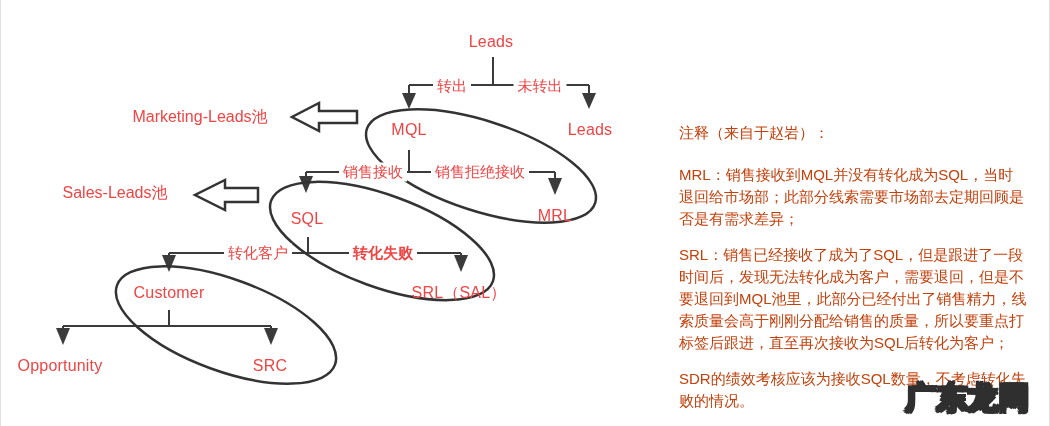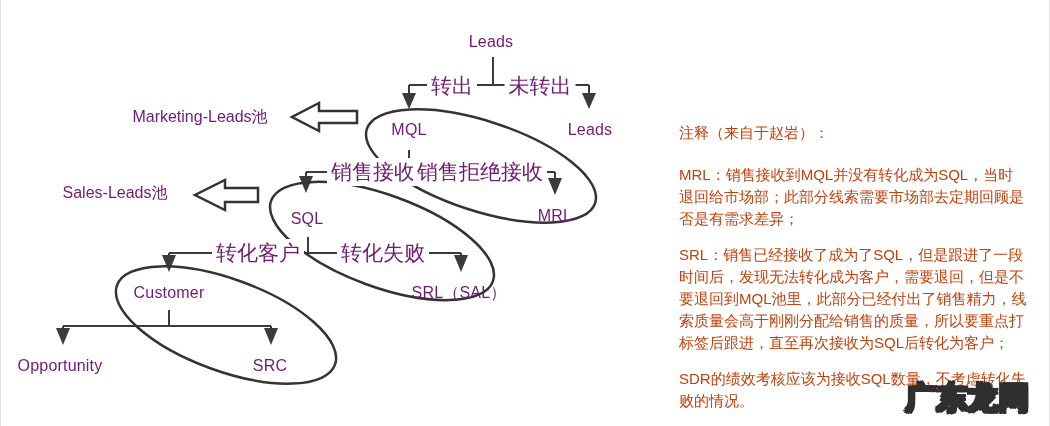--- a/index.html
+++ b/index.html
@@ -5,24 +5,24 @@
   * { margin:0; padding:0; box-sizing:border-box; }
   body { background:#fff; font-family:"Liberation Sans","DejaVu Sans",sans-serif; }
   .canvas {
     position:relative; width:1050px; height:426px; background:#ffffff;
     overflow:hidden; border-left:1px solid #e0e0e0; border-right:1px solid #e0e0e0;
     color:#3b3b3b;
   }
   svg.layer { position:absolute; left:0; top:0; width:1050px; height:426px; }
   .lbl {
     position:absolute; transform:translate(-50%,-50%); white-space:nowrap;
-    color:#701a75; font-size:16px;text-align:right;
+    color:#ef4444; font-size:16px;text-align:right;
   }
   .node { font-size:16px; letter-spacing:0.2px; }
-  .edge-label { font-size:21px; background:#ffffff; padding:0 4px; }
+  .edge-label { font-size:15px; background:#ffffff; padding:0 4px; }
   .pool-label { font-size:16px; }
   .notes {
     position:absolute; left:678px; top:122px; width:348px;
     font-size:15px; line-height:22px; color:#c2410c;
   }
   .notes .notes-title { margin-bottom:20px; }
   .notes p { margin-bottom:14px; }
   .watermark {
     position:absolute; left:905px; top:378px; width:140px;
     font-size:30px; font-weight:bold; letter-spacing:1px;
@@ -91,21 +91,21 @@
   <div class="lbl node" style="left:168px; top:293px;">Customer</div>
   <div class="lbl node" style="left:458px; top:293px;">SRL（SAL）</div>
   <div class="lbl node" style="left:59px;  top:366px;">Opportunity</div>
   <div class="lbl node" style="left:269px; top:366px;">SRC</div>
 
   <div class="lbl edge-label" style="left:451px; top:86px;">转出</div>
   <div class="lbl edge-label" style="left:539px; top:86px;">未转出</div>
   <div class="lbl edge-label" style="left:372px; top:172px;">销售接收</div>
   <div class="lbl edge-label" style="left:479px; top:172px;">销售拒绝接收</div>
   <div class="lbl edge-label" style="left:257px; top:253px;">转化客户</div>
-  <div class="lbl edge-label" style="left:382px; top:253px;">转化失败</div>
+  <div class="lbl edge-label" style="left:382px; top:253px;font-weight:bold;">转化失败</div>
 
   <div class="lbl pool-label" style="left:199px; top:117px;">Marketing-Leads池</div>
   <div class="lbl pool-label" style="left:114px; top:193px;">Sales-Leads池</div>
 
   <div class="notes">
     <div class="notes-title">注释（来自于赵岩）：</div>
     <p>MRL：销售接收到MQL并没有转化成为SQL，当时退回给市场部；此部分线索需要市场部去定期回顾是否是有需求差异；</p>
     <p>SRL：销售已经接收了成为了SQL，但是跟进了一段时间后，发现无法转化成为客户，需要退回，但是不要退回到MQL池里，此部分已经付出了销售精力，线索质量会高于刚刚分配给销售的质量，所以要重点打标签后跟进，直至再次接收为SQL后转化为客户；</p>
     <p>SDR的绩效考核应该为接收SQL数量，不考虑转化失败的情况。</p>
   </div>

